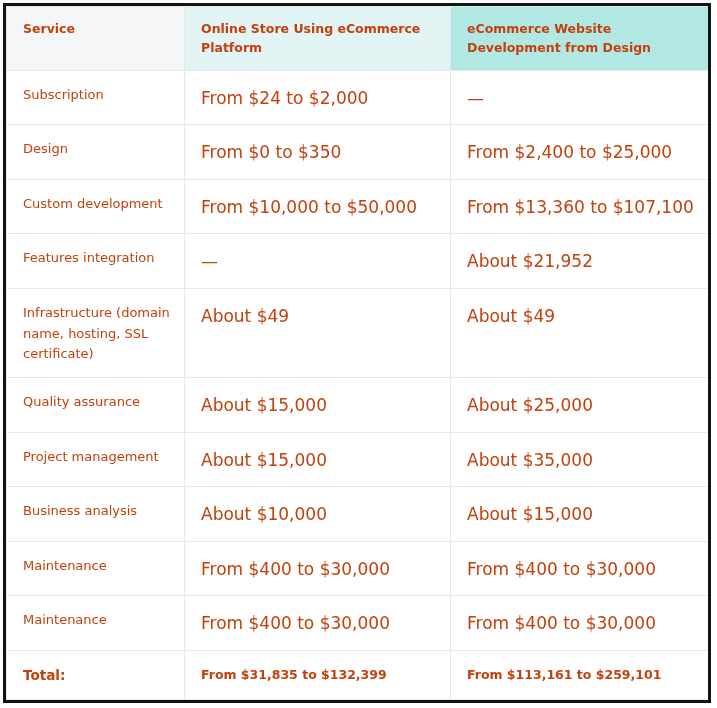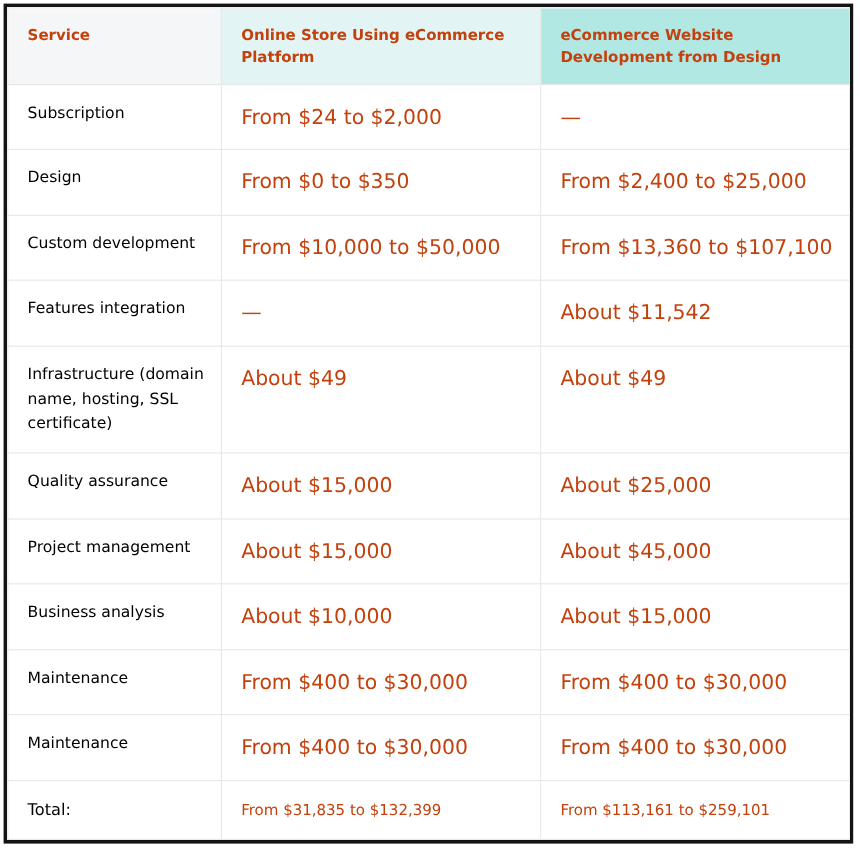--- a/index.html
+++ b/index.html
@@ -71,30 +71,30 @@
 
   
   tbody td {
     font-size: 17px;
     line-height: 1.62;
     color: #2b2f33;
   }
   tbody td.svc {
     font-size: 13px;
     line-height: 1.6;
-    color: #000000;
+    color: #c2410c;
     padding-top: 14px;
   }
   tbody td.val {
     padding-top: 14px;
   }
 
   
   tbody tr.total td {
-    font-weight: normal;
+    font-weight: bold;
   }
   tbody tr.total td.svc { font-size: 13.5px; }
   tbody tr.total td.val { font-size: 12.5px; }
 
   .dash { letter-spacing: 0; }
 </style>
 </head>
 <body>
 
 <div id="frame">
@@ -131,39 +131,39 @@
 
         <tr>
           <td class="svc">Custom development</td>
           <td class="val">From $10,000 to $50,000</td>
           <td class="val">From $13,360 to $107,100</td>
         </tr>
 
         <tr>
           <td class="svc">Features integration</td>
           <td class="val dash">—</td>
-          <td class="val">About $11,542</td>
+          <td class="val">About $21,952</td>
         </tr>
 
         <tr>
           <td class="svc">Infrastructure (domain name, hosting, SSL certificate)</td>
           <td class="val">About $49</td>
           <td class="val">About $49</td>
         </tr>
 
         <tr>
           <td class="svc">Quality assurance</td>
           <td class="val">About $15,000</td>
           <td class="val">About $25,000</td>
         </tr>
 
         <tr>
           <td class="svc">Project management</td>
           <td class="val">About $15,000</td>
-          <td class="val">About $45,000</td>
+          <td class="val">About $35,000</td>
         </tr>
 
         <tr>
           <td class="svc">Business analysis</td>
           <td class="val">About $10,000</td>
           <td class="val">About $15,000</td>
         </tr>
 
         <tr>
           <td class="svc">Maintenance</td>

